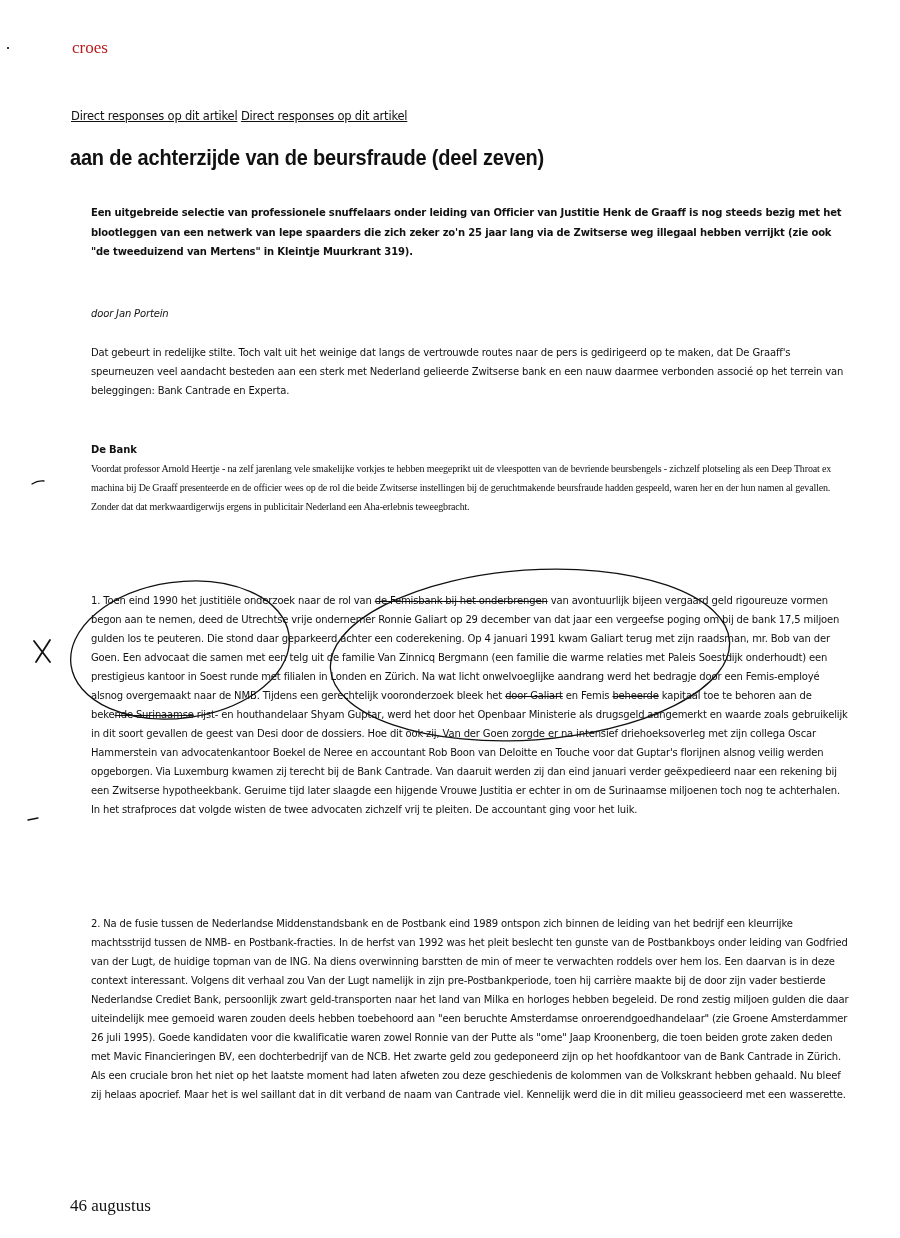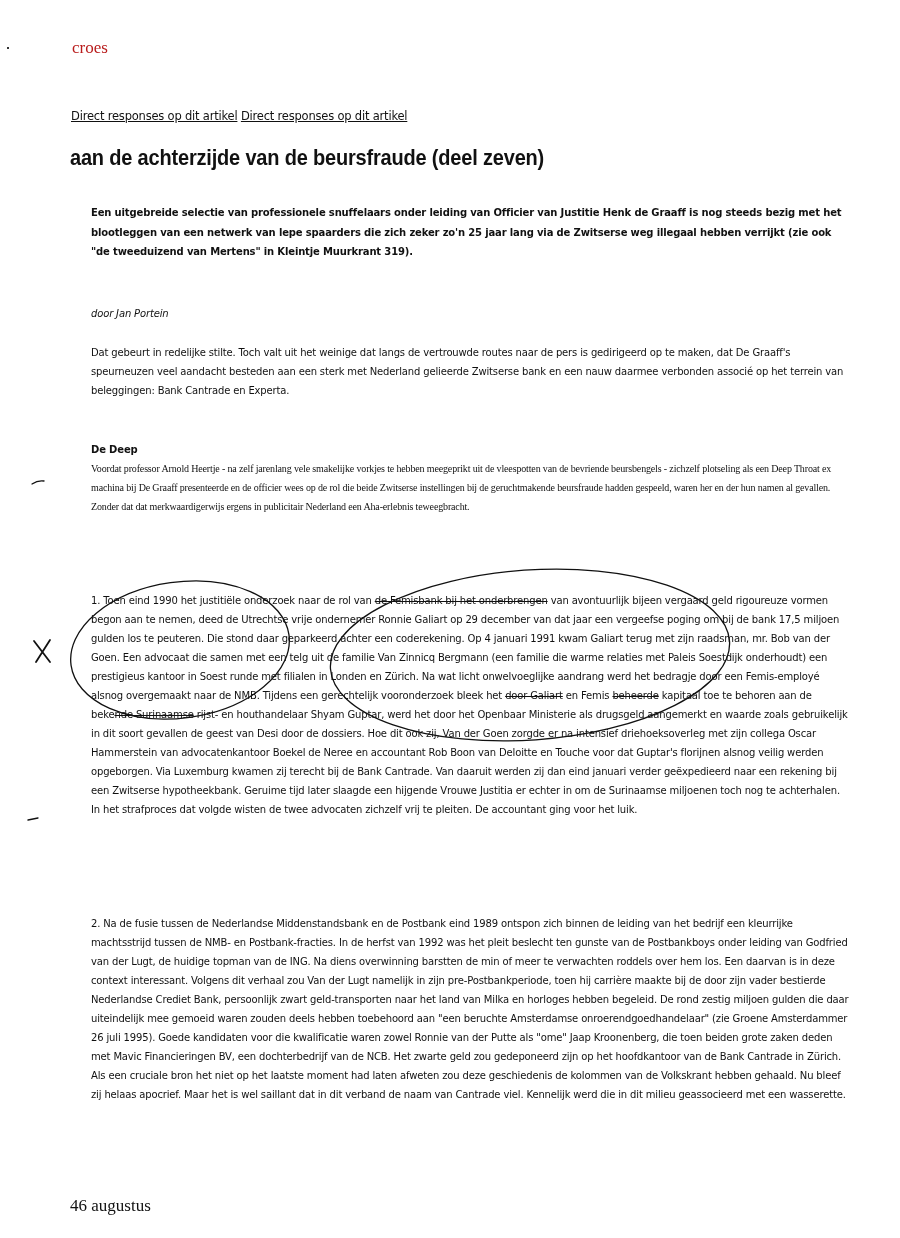--- a/index.html
+++ b/index.html
@@ -52,21 +52,21 @@
     <a href="#">Direct responses op dit artikel</a>
     <a href="#">Direct responses op dit artikel</a>
   </div>
 
   <h1 class="title">aan de achterzijde van de beursfraude (deel zeven)</h1>
 
   <p class="body-text lead">Een uitgebreide selectie van professionele snuffelaars onder leiding van Officier van Justitie Henk de Graaff is nog steeds bezig met het blootleggen van een netwerk van lepe spaarders die zich zeker zo'n 25 jaar lang via de Zwitserse weg illegaal hebben verrijkt (zie ook "de tweeduizend van Mertens" in Kleintje Muurkrant 319).</p>
   <p class="body-text byline">door Jan Portein</p>
   <p class="body-text p1">Dat gebeurt in redelijke stilte. Toch valt uit het weinige dat langs de vertrouwde routes naar de pers is gedirigeerd op te maken, dat De Graaff's speurneuzen veel aandacht besteden aan een sterk met Nederland gelieerde Zwitserse bank en een nauw daarmee verbonden associé op het terrein van beleggingen: Bank Cantrade en Experta.</p>
 
-  <p class="body-text bank-head">De Deep</p>
+  <p class="body-text bank-head">De Bank</p>
   <p class="body-text p2">Voordat professor Arnold Heertje - na zelf jarenlang vele smakelijke vorkjes te hebben meegeprikt uit de vleespotten van de bevriende beursbengels - zichzelf plotseling als een Deep Throat ex machina bij De Graaff presenteerde en de officier wees op de rol die beide Zwitserse instellingen bij de geruchtmakende beursfraude hadden gespeeld, waren her en der hun namen al gevallen. Zonder dat dat merkwaardigerwijs ergens in publicitair Nederland een Aha-erlebnis teweegbracht.</p>
 
   <p class="body-text p3"><span>1. Toen eind 1990 het justitiële onderzoek naar de rol van </span><span class="s">de Femisbank bij het onderbrengen</span><span> van avontuurlijk bijeen vergaard geld rigoureuze vormen begon aan te nemen, deed de Utrechtse vrije ondernemer Ronnie Galiart op 29 december van dat jaar een vergeefse poging om bij de bank 17,5 miljoen gulden los te peuteren. Die stond daar geparkeerd achter een coderekening. Op 4 januari 1991 kwam Galiart terug met zijn raadsman, mr. Bob van der Goen. Een advocaat die samen met een telg uit </span><span class="u">de familie Van Zinnicq Bergmann</span><span> (een familie die warme relaties met Paleis Soestdijk onderhoudt) een prestigieus kantoor in Soest runde met filialen in Londen en Zürich. Na wat licht onwelvoeglijke aandrang werd het bedragje door een Femis-employé alsnog overgemaakt naar de NMB. </span><span class="u">Tijdens een gerechtelijk</span><span> vooronderzoek bleek het </span><span class="s">door Galiart</span><span> en Femis </span><span class="s">beheerde</span><span> kapitaal toe te behoren aan de beke</span><span class="s">nde Surinaamse</span><span> rijst- en houthandelaar Shyam Guptar, werd het door het Openbaar Ministerie als drugsgeld aangemerkt en waarde zoals gebruikelijk in dit soort gevallen de geest van Desi door de dossiers. Hoe dit ook zij, Van der Goen zorgde er na intensief driehoeksoverleg met zijn collega Oscar Hammerstein van </span><span class="u">advocatenkantoor Boekel de Neree</span><span> en </span><span class="u">accountant Rob Boon van Deloitte en Touche</span><span> voor dat Guptar's florijnen alsnog veilig werden opgeborgen. Via Luxemburg kwamen zij terecht bij de Bank Cantrade. Van daaruit werden zij dan eind januari verder geëxpedieerd naar een rekening bij een Zwitserse hypotheekbank. Geruime tijd later slaagde een hijgende Vrouwe Justitia er echter in om de Surinaamse miljoenen toch nog te achterhalen. In het strafproces dat volgde wisten de twee advocaten zichzelf vrij te pleiten. De accountant ging voor het luik.</span></p>
 
   <p class="body-text p4">2. Na de fusie tussen de Nederlandse Middenstandsbank en de Postbank eind 1989 ontspon zich binnen de leiding van het bedrijf een kleurrijke machtsstrijd tussen de NMB- en Postbank-fracties. In de herfst van 1992 was het pleit beslecht ten gunste van de Postbankboys onder leiding van Godfried van der Lugt, de huidige topman van de ING. Na diens overwinning barstten de min of meer te verwachten roddels over hem los. Een daarvan is in deze context interessant. Volgens dit verhaal zou Van der Lugt namelijk in zijn pre-Postbankperiode, toen hij carrière maakte bij de door zijn vader bestierde Nederlandse Crediet Bank, persoonlijk zwart geld-transporten naar het land van Milka en horloges hebben begeleid. De rond zestig miljoen gulden die daar uiteindelijk mee gemoeid waren zouden deels hebben toebehoord aan "een beruchte Amsterdamse onroerendgoedhandelaar" (zie Groene Amsterdammer 26 juli 1995). Goede kandidaten voor die kwalificatie waren zowel Ronnie van der Putte als "ome" Jaap Kroonenberg, die toen beiden grote zaken deden met Mavic Financieringen BV, een dochterbedrijf van de NCB. Het zwarte geld zou gedeponeerd zijn op het hoofdkantoor van de Bank Cantrade in Zürich. Als een cruciale bron het niet op het laatste moment had laten afweten zou deze geschiedenis de kolommen van de Volkskrant hebben gehaald. Nu bleef zij helaas apocrief. Maar het is wel saillant dat in dit verband de naam van Cantrade viel. Kennelijk werd die in dit milieu geassocieerd met een wasserette.</p>
 
   <div class="footer-date">46 augustus</div>
 
   <svg class="annot" viewBox="0 0 900 1238">
     <g fill="none" stroke="#111" stroke-width="1.3" stroke-linecap="round">

